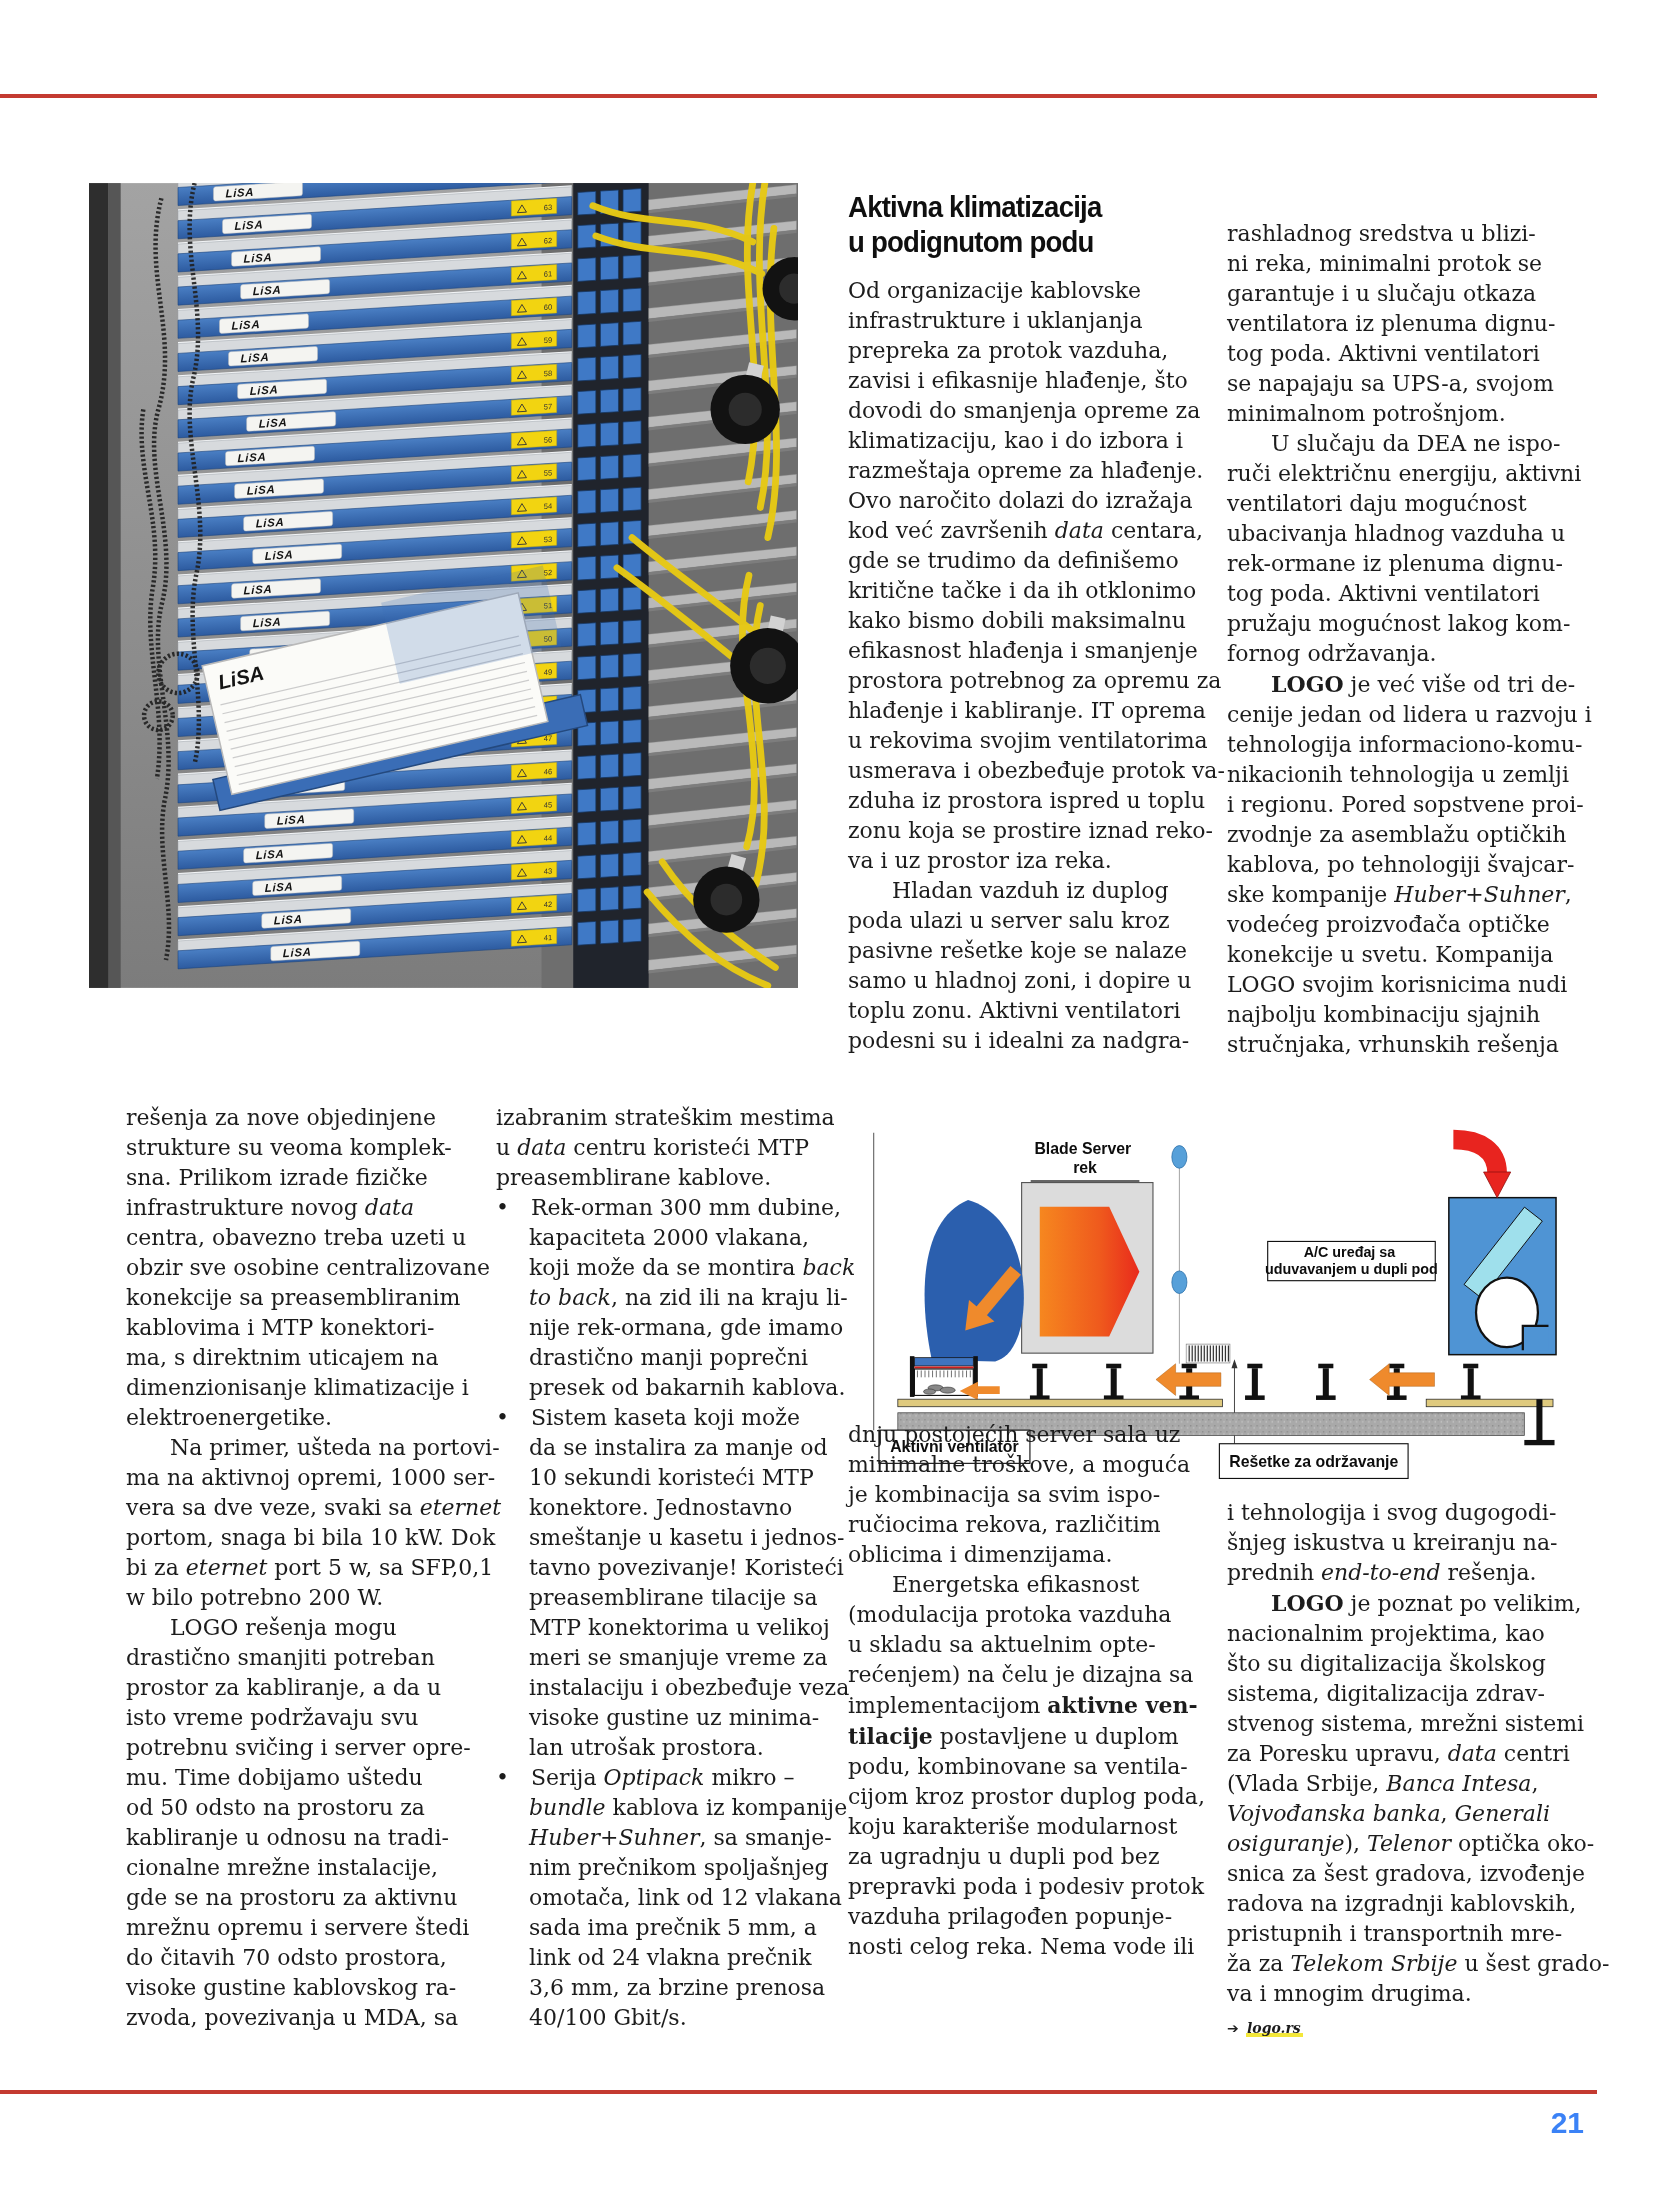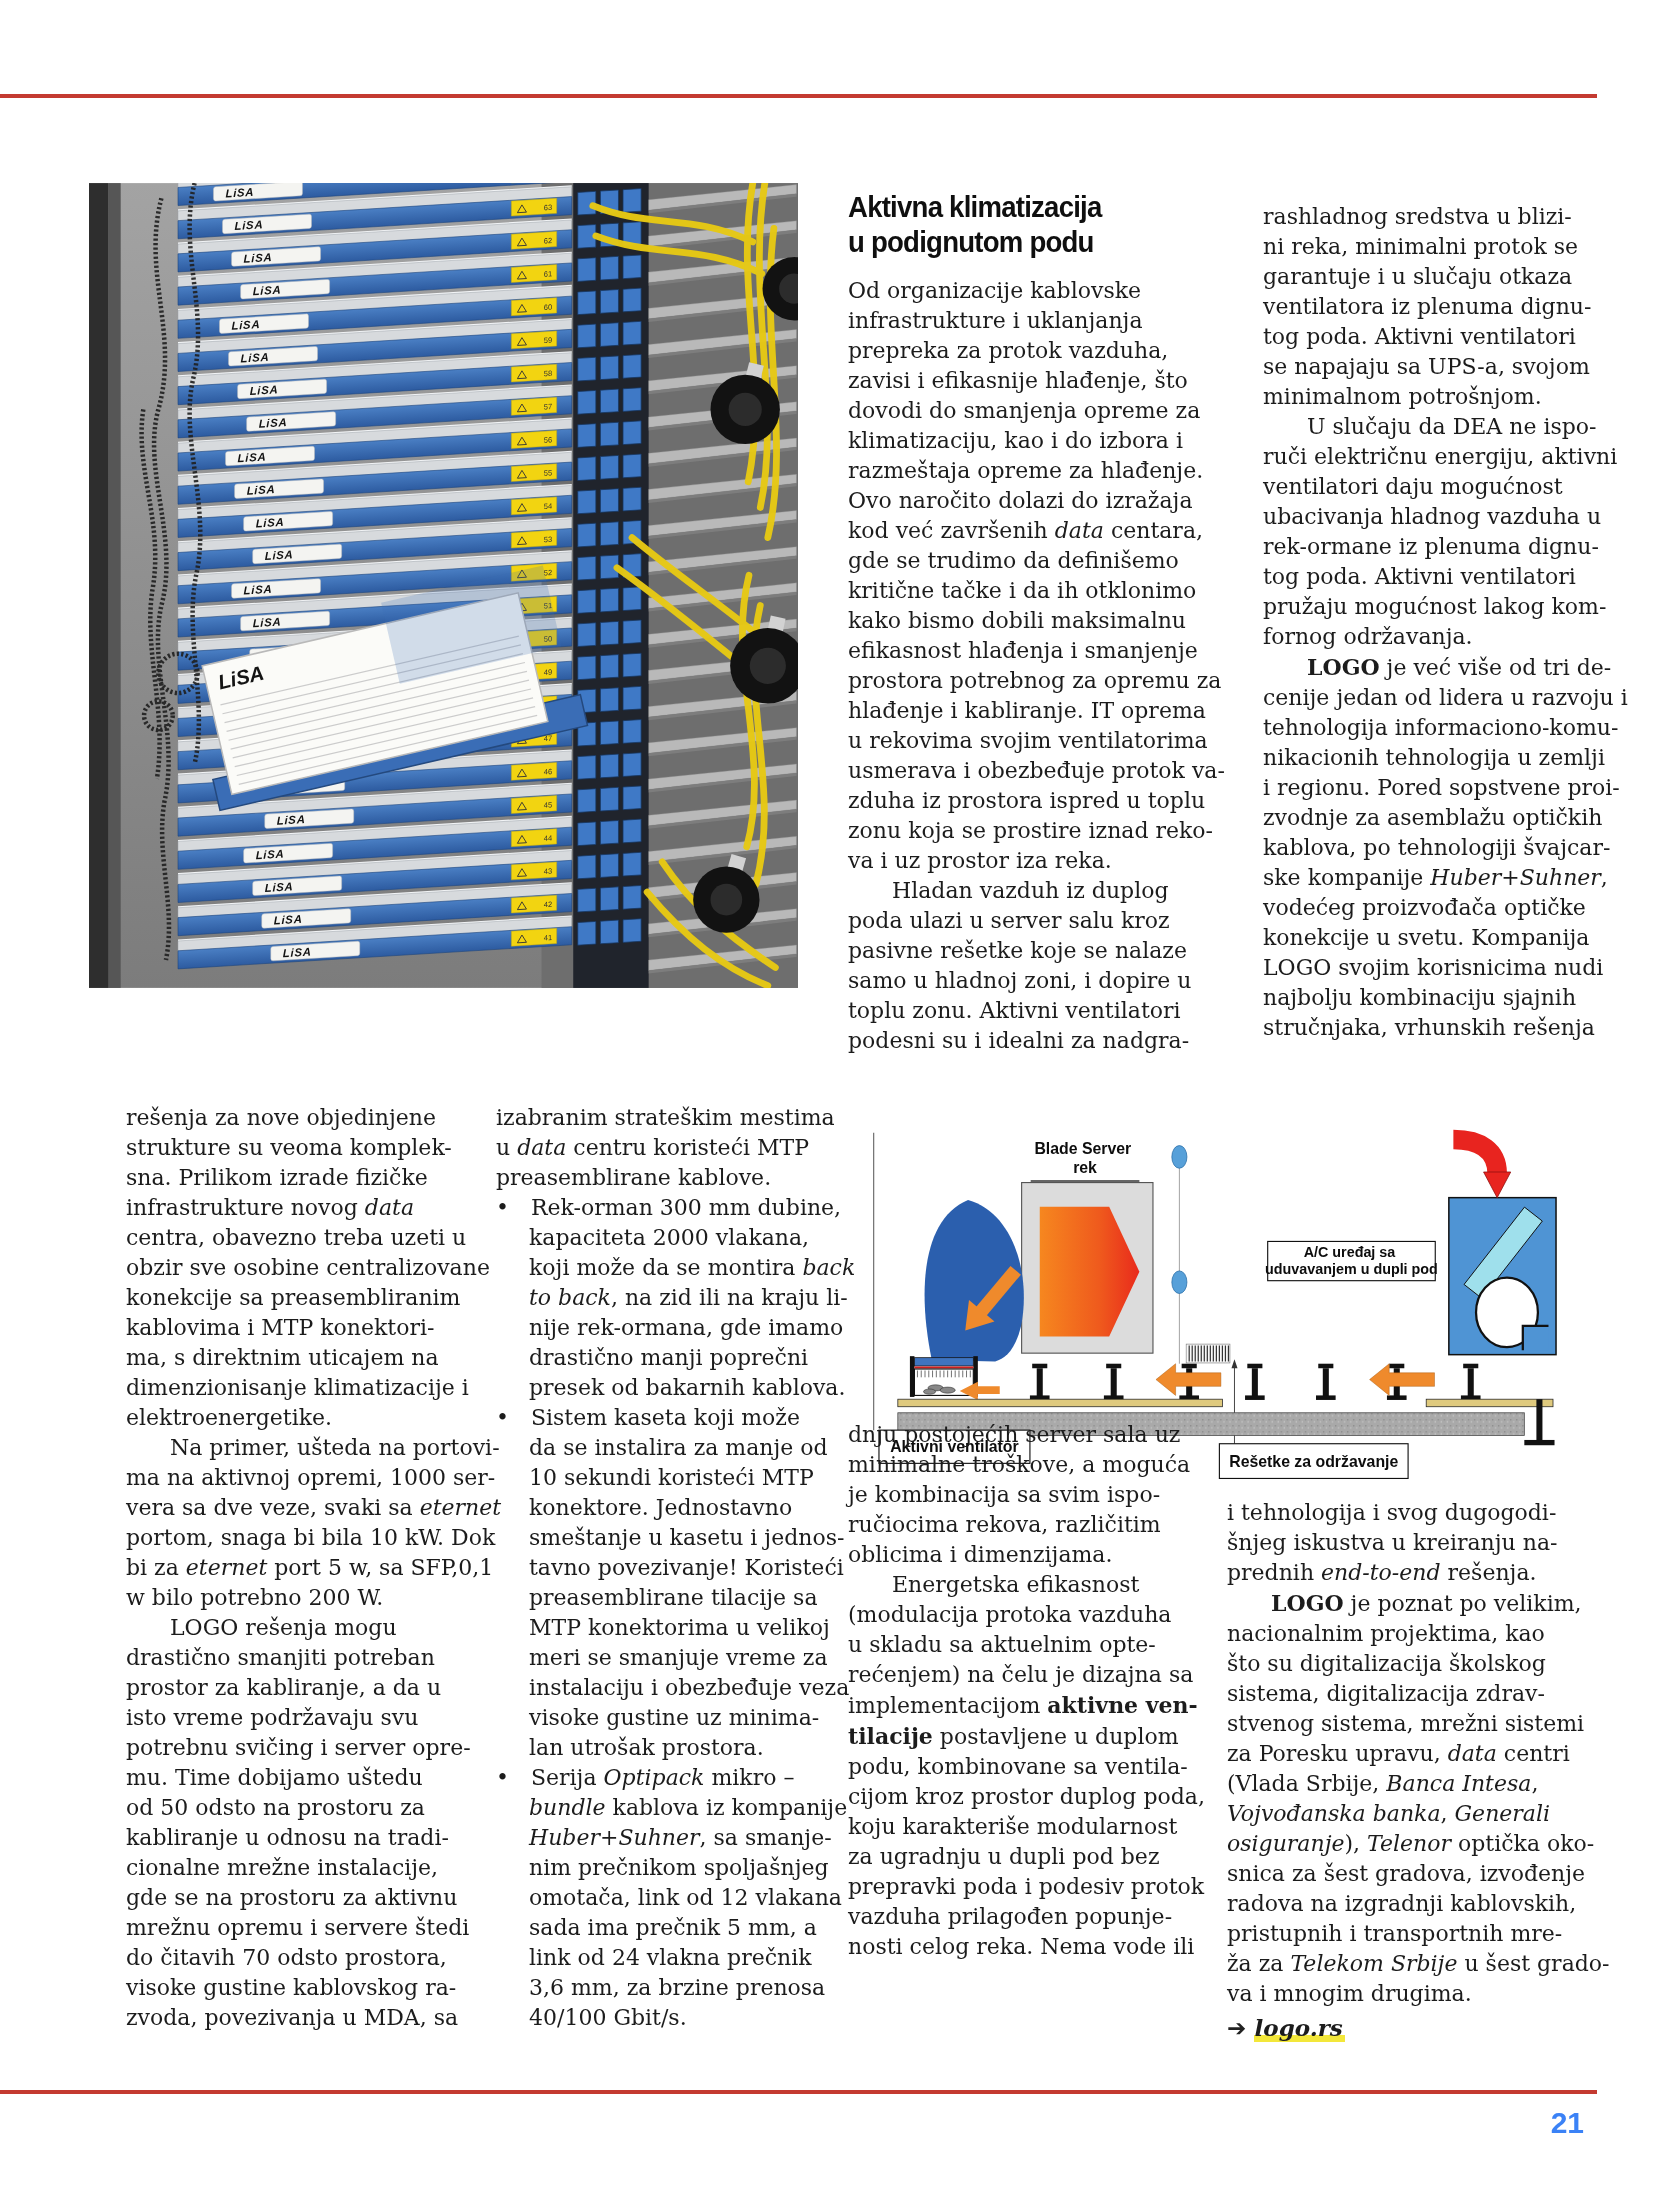--- a/index.html
+++ b/index.html
@@ -7,21 +7,21 @@
        font-family:"DejaVu Serif",serif;overflow:hidden;}
   .abs{position:absolute;}
   .rule{position:absolute;left:0;width:1597px;height:3.8px;}
   .line{white-space:nowrap;font-size:22px;line-height:30px;color:#1c1c1c;}
   .col{position:absolute;width:381px;}
   .headline{position:absolute;left:848px;top:190px;width:377px;
             transform:scaleX(.95);transform-origin:0 0;}
   .headline div{font:700 29px/35px "Liberation Sans",sans-serif;color:#0f0f0f;letter-spacing:-0.8px;}
   .pagenum{position:absolute;left:1471px;top:2106px;width:113px;text-align:right;
            font:700 30px "Liberation Sans",sans-serif;color:#3b82f6;}
-  .linkrow{position:absolute;left:1227px;top:2013px;font-size:23px;line-height:30px;color:#1c1c1c;}
+  .linkrow{position:absolute;left:1227px;top:2013px;font-size:14px;line-height:30px;color:#1c1c1c;}
   .linkrow .arrow{font-family:"DejaVu Sans",sans-serif;font-weight:700;font-style:normal;color:#222;margin-right:7.5px;}
   .linkrow .hl{font-weight:700;font-style:italic;
      background:linear-gradient(to top,#f3e73a 24%,rgba(0,0,0,0) 24%);padding:0 2.3px 0.8px 0.8px;}
   svg text{font-family:"Liberation Sans",sans-serif;}
   .dglabel{font-weight:700;fill:#0d0d0d;}
 </style>
 </head>
 <body>
 
 <div class="rule" style="top:94px;background:#c43a31;"></div>
@@ -486,21 +486,21 @@
     <div class="line">zonu koja se prostire iznad reko-</div>
     <div class="line">va i uz prostor iza reka.</div>
     <div class="line">  Hladan vazduh iz duplog</div>
     <div class="line">poda ulazi u server salu kroz</div>
     <div class="line">pasivne rešetke koje se nalaze</div>
     <div class="line">samo u hladnoj zoni, i dopire u</div>
     <div class="line">toplu zonu. Aktivni ventilatori</div>
     <div class="line">podesni su i idealni za nadgra-</div>
   </div>
 
-<div class="col" style="left:1227px;top:202px;margin-left:36px;">
+<div class="col" style="left:1227px;top:219px;">
     <div class="line">rashladnog sredstva u blizi-</div>
     <div class="line">ni reka, minimalni protok se</div>
     <div class="line">garantuje i u slučaju otkaza</div>
     <div class="line">ventilatora iz plenuma dignu-</div>
     <div class="line">tog poda. Aktivni ventilatori</div>
     <div class="line">se napajaju sa UPS-a, svojom</div>
     <div class="line">minimalnom potrošnjom.</div>
     <div class="line">  U slučaju da DEA ne ispo-</div>
     <div class="line">ruči električnu energiju, aktivni</div>
     <div class="line">ventilatori daju mogućnost</div>

